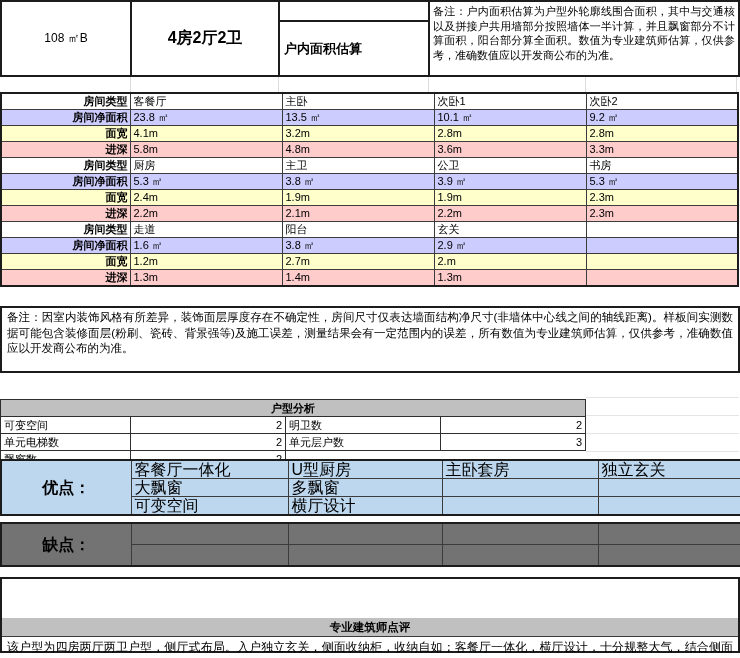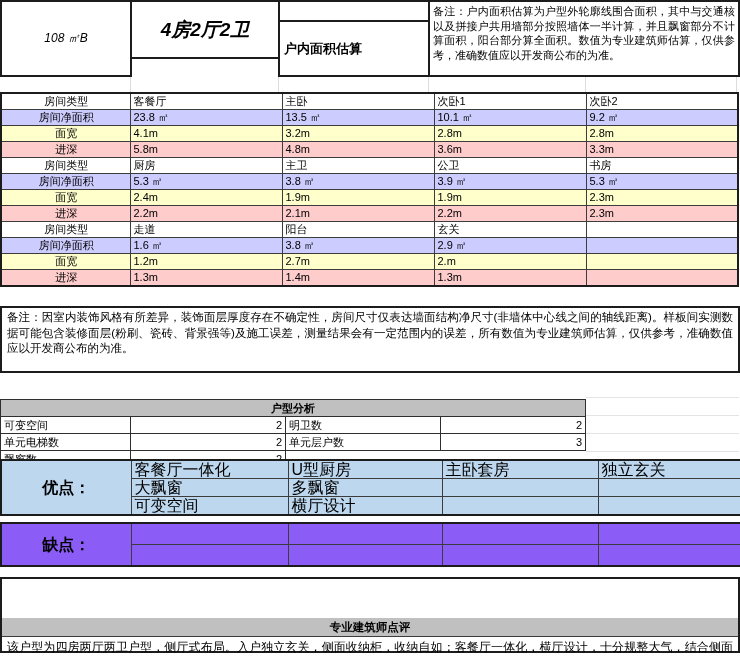--- a/index.html
+++ b/index.html
@@ -1,64 +1,64 @@
 <!DOCTYPE html>
 <html><head>
 <meta charset="utf-8">
 <style>
   html,body { margin:0; padding:0; background:#fff; }
   #app { position:relative; width:740px; height:658px; background:#fff;
          font-family:"Liberation Sans",sans-serif; color:#000; overflow:hidden; }
 
   
   .abox { position:absolute; box-sizing:border-box; border:2px solid #1c1c1c; background:#fff; }
-  .center { display:flex; align-items:center; justify-content:center; text-align:right;font-style:italic; }
+  .center { display:flex; align-items:center; justify-content:center; text-align:right; }
   .vcenter { display:flex; align-items:center; }
 
   .top-a { left:0; top:0; width:132px; height:77px; font-size:12px; }
-  .top-b { left:130px; top:0; width:150px; height:59px; font-size:19px; font-weight:bold; }
+  .top-b { left:130px; top:0; width:150px; height:77px; font-size:16px; font-weight:bold; }
   .top-c1 { left:278px; top:0; width:152px; height:22px; font-size:12px; padding:15px 4px; }
   .top-c2 { left:278px; top:20px; width:152px; height:57px; font-size:13px; font-weight:bold; padding:0 4px; }
   .top-d { left:428px; top:0; width:312px; height:77px; font-size:11px; line-height:14.5px;
            padding:2px 3px; text-align:justify; }
 
   .gap1 { position:absolute; left:0; top:77px; width:740px; height:15px;
     background-image:linear-gradient(#dcdcdc,#dcdcdc),linear-gradient(#dcdcdc,#dcdcdc),
       linear-gradient(#dcdcdc,#dcdcdc),linear-gradient(#dcdcdc,#dcdcdc),linear-gradient(#dcdcdc,#dcdcdc);
     background-size:1px 100%;
     background-position:130px 0,278px 0,428px 0,585px 0,736px 0;
     background-repeat:no-repeat; }
   .patch-right { position:absolute; left:586px; top:380px; width:153px; height:72px;
     background-image:repeating-linear-gradient(180deg, transparent 0 17px, #e4e4e4 17px 18px); }
 
   
   table.sheet { position:absolute; left:0; top:92px; width:737px; border-collapse:collapse;
     table-layout:fixed; border:2px solid #1c1c1c; }
   table.sheet td { border:1px solid #3c3c3c; font-size:11px; height:15px; line-height:15px;
     padding:0 2px 0 3px; overflow:hidden; white-space:nowrap; }
   td.sec-title { background:#c0c0c0; font-weight:bold; text-align:center; height:17px; font-size:11.5px; }
-  td.lbl { font-weight:normal; text-align:center; padding:0; }
+  td.lbl { font-weight:bold; text-align:right; padding:0; }
   tr.r-area td { background:#ccccff; }
   tr.r-width td { background:#ffffcc; }
   tr.r-depth td { background:#ffcccc; }
 
   .note { left:0; width:740px; font-size:11.5px; line-height:15.5px; padding:2px 5px; text-align:justify; }
   .note2 { top:306px; height:67px; }
 
   
   table.analysis { position:absolute; left:0; top:379px; width:585px; border-collapse:collapse; table-layout:fixed;margin-top:20px; }
   table.analysis td { border:1.5px solid #2e2e2e; font-size:11px; height:16px; line-height:16px; padding:0 3px; overflow:hidden; }
   table.analysis td.num { text-align:right; }
   table.analysis td.ghost { border:none; background:transparent; }
 
   
   table.block { position:absolute; left:0; width:740px; border-collapse:collapse; table-layout:fixed; border:2px solid #1c1c1c; }
   table.block td { border:1px solid #3c3c3c; font-size:16px; height:17px; line-height:17px; padding:0 3px; overflow:hidden; }
   table.pros { top:459px; } table.pros td { background:#bdd7ee; }
-  table.cons { top:522px; } table.cons td { background:#8b5cf6; height:20px; }
+  table.cons { top:522px; } table.cons td { background:#737373; height:20px; }
   td.blab { font-weight:bold; text-align:center; font-size:11.5px; }
 
   
   .review { left:0; top:577px; width:740px; height:76px; padding:0; }
   .review-head { height:18px; background:#c0c0c0; border-bottom:1px solid #3c3c3c;
     font-weight:bold; font-size:11.5px; display:flex; align-items:center; justify-content:center;margin-top:39px; }
   .review-body { position:relative; height:53px; padding:1px 5px; font-size:12px; line-height:19px;
     text-align:justify; overflow:hidden; }
   .watermark { position:absolute; left:2px; top:23px; font-size:17px; font-weight:bold;
     color:rgba(25,25,25,0.9); letter-spacing:0.5px; white-space:nowrap;

